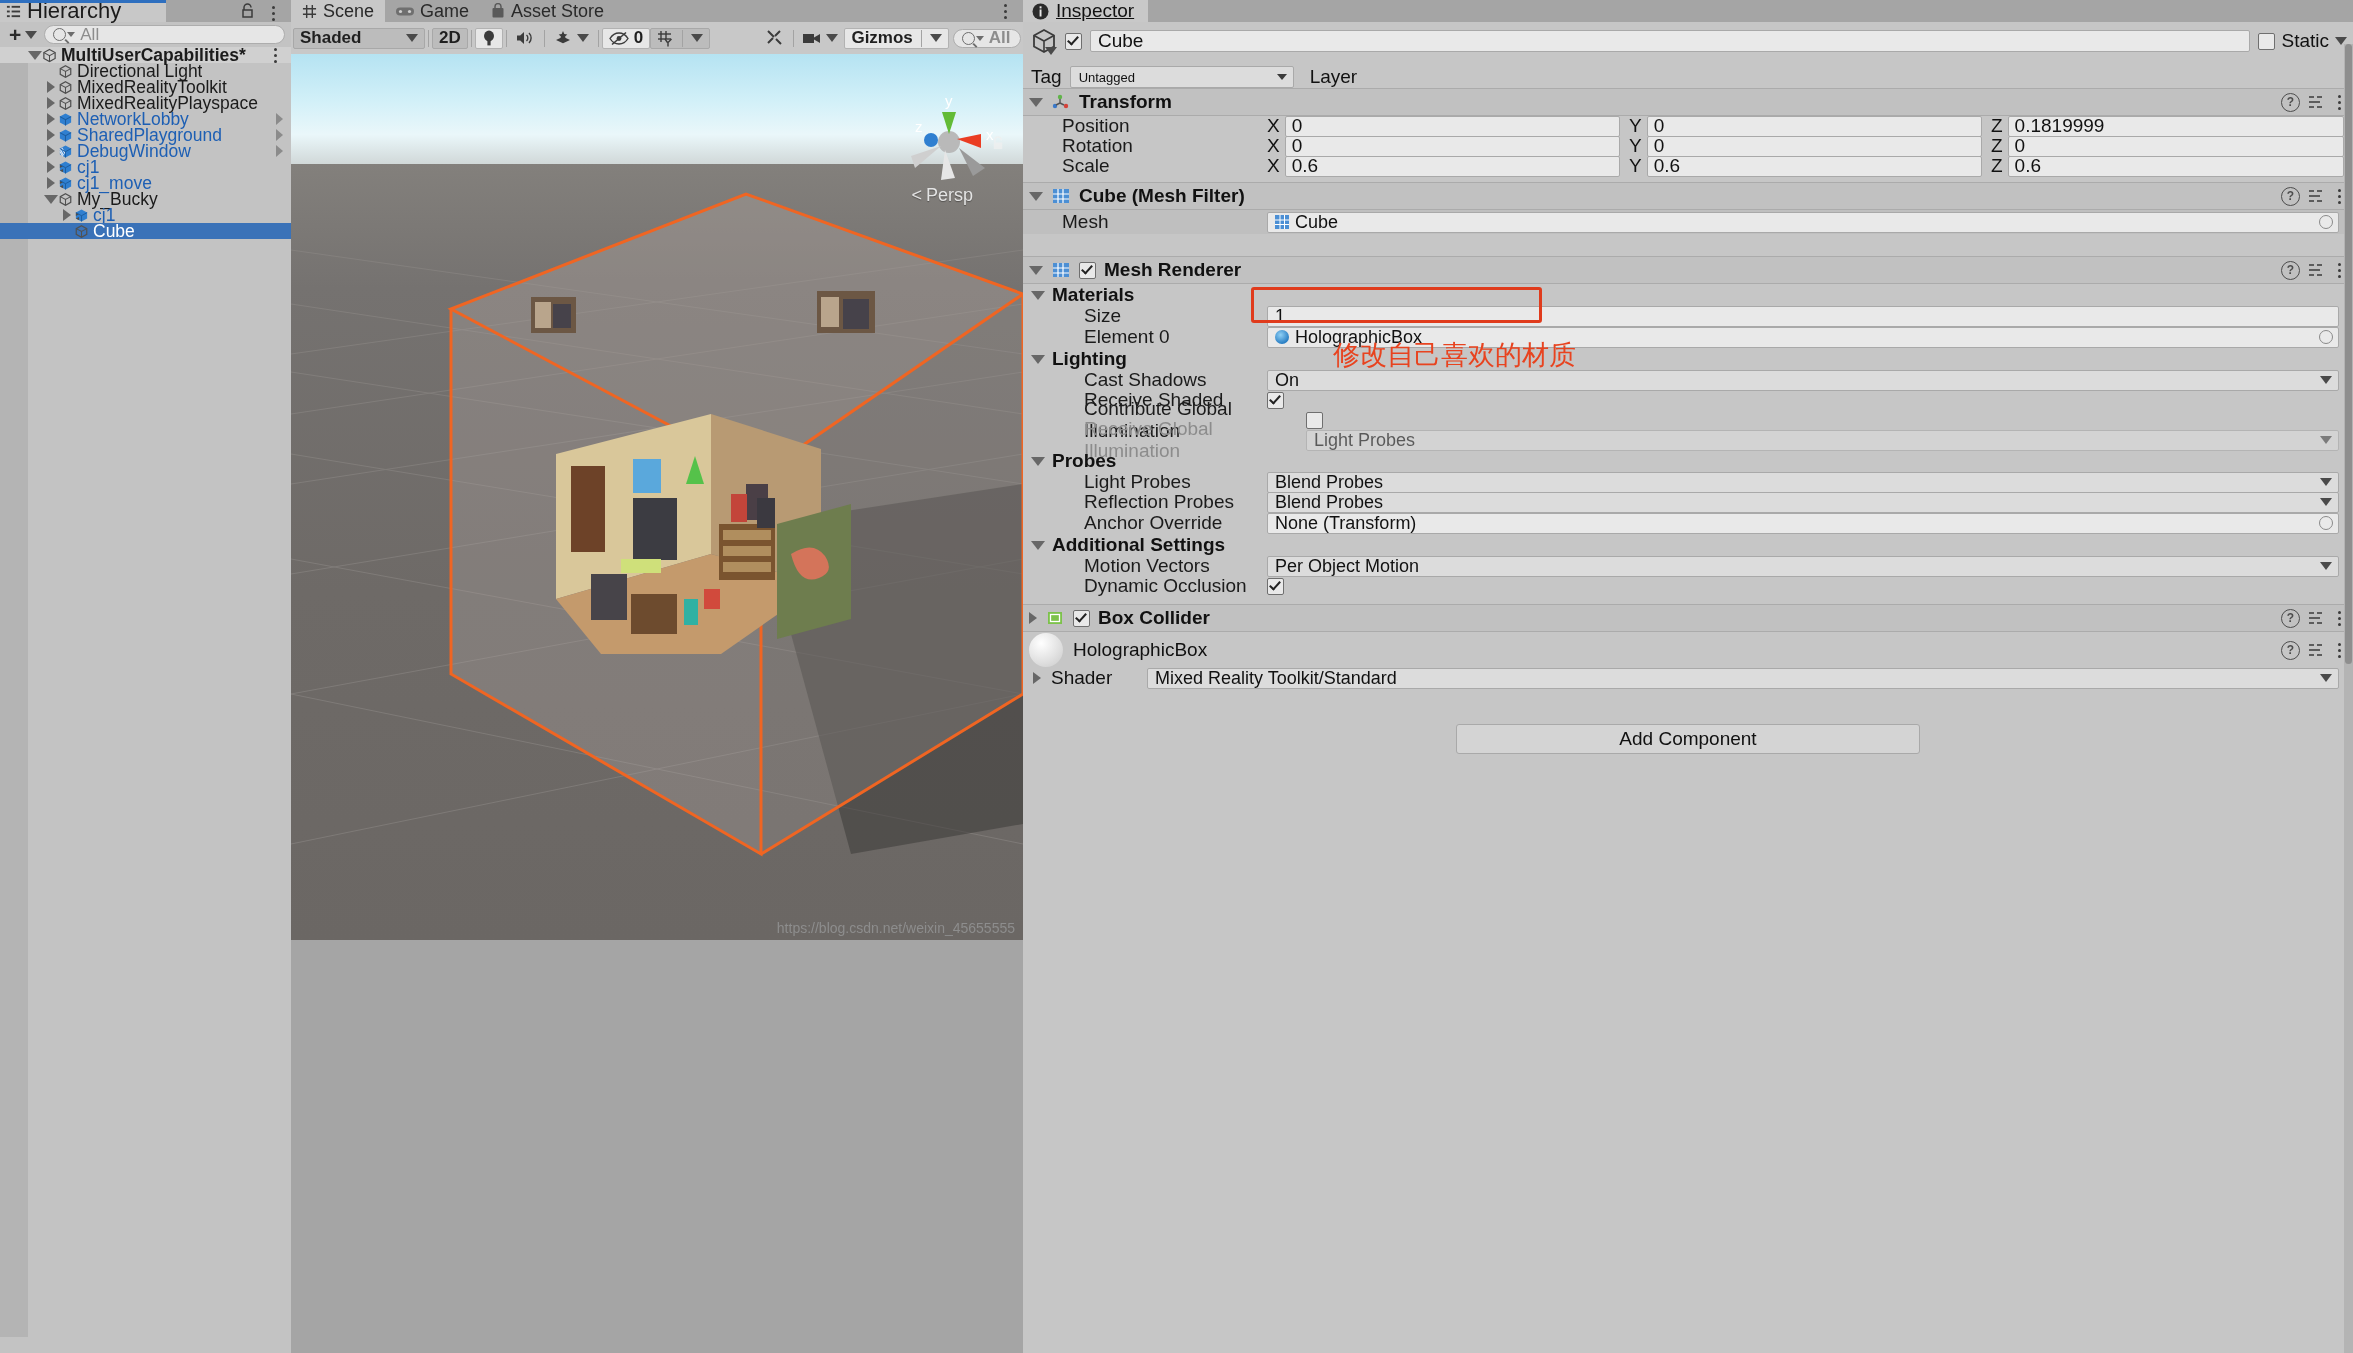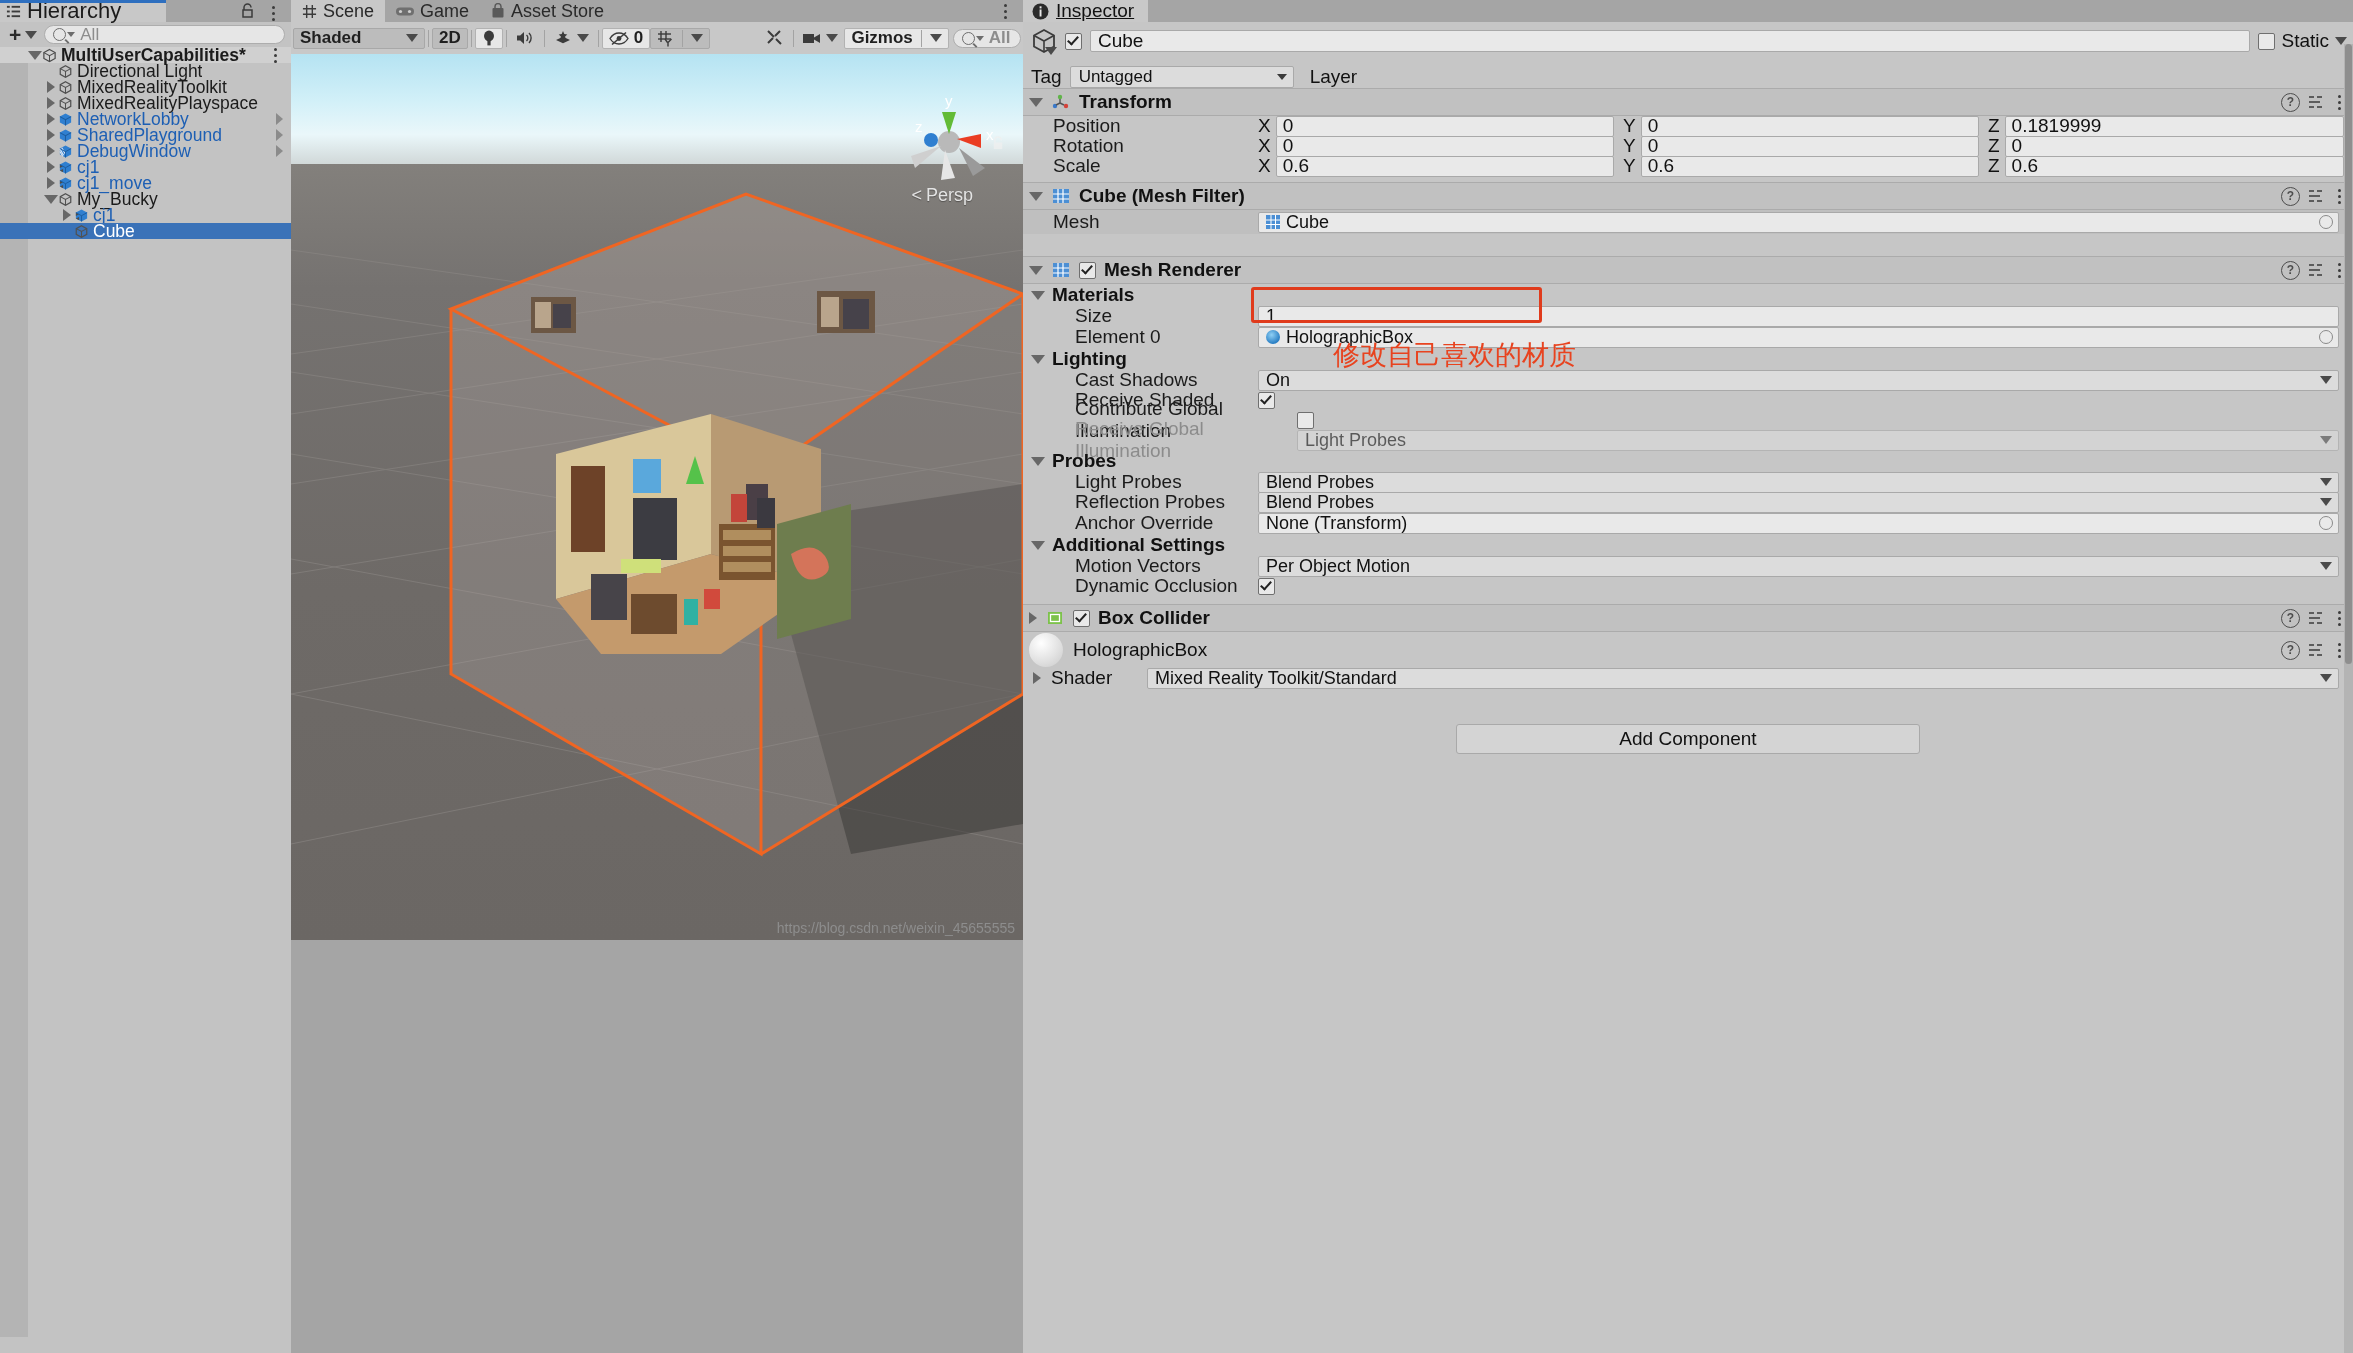--- a/index.html
+++ b/index.html
@@ -85,31 +85,31 @@
   .obj-head{height:38px;background:#c6c6c6;display:flex;align-items:center;padding:0 6px;gap:8px;box-sizing:border-box;}
   .cube-ic{width:30px;height:30px;flex:none;}
   .cb{width:15px;height:15px;border:1px solid #6f6f6f;background:#e9e9e9;border-radius:2px;position:relative;flex:none;}
   .cb.checked:after{content:"";position:absolute;left:4px;top:0px;width:4px;height:9px;border:solid #222;border-width:0 2px 2px 0;transform:rotate(42deg);}
   .namefield{flex:1;height:22px;background:#e9e9e9;border:1px solid #a9a9a9;border-radius:2px;
              display:flex;align-items:center;padding:0 7px;font-size:19px;box-sizing:border-box;}
   .statwrap{display:flex;align-items:center;gap:6px;font-size:19px;}
 
   .tagrow{height:28px;display:flex;align-items:flex-end;padding:0 8px;gap:8px;box-sizing:border-box;font-size:19px;}
   .dd{height:22px;background:#dcdcdc;border:1px solid #a9a9a9;border-radius:2px;display:flex;align-items:center;
-      justify-content:space-between;padding:0 6px 0 8px;font-size:17px;box-sizing:border-box;}
+      justify-content:space-between;padding:0 6px 0 8px;font-size:13px;box-sizing:border-box;}
   .dd .tri-d{border-top-color:#3a3a3a;border-left-width:5px;border-right-width:5px;border-top-width:6px;}
 
   .comp-head{height:28px;background:#c1c1c1;border-top:1px solid #ababab;border-bottom:1px solid #ababab;
              display:flex;align-items:center;gap:8px;padding:0 6px;box-sizing:border-box;font-size:19px;font-weight:bold;}
   .comp-head .right{margin-left:auto;display:flex;align-items:center;gap:7px;}
   .qm{width:17px;height:17px;border-radius:50%;border:1.6px solid #4d4d4d;font-size:12px;display:flex;
       align-items:center;justify-content:center;color:#4d4d4d;font-weight:bold;}
   .presetic{width:17px;height:16px;}
 
-  .prow{height:20px;display:flex;align-items:center;font-size:19px;padding-left:30px;box-sizing:border-box;}
+  .prow{height:20px;display:flex;align-items:center;font-size:19px;padding-left:39px;box-sizing:border-box;}
   .plabel{width:205px;flex:none;color:#1b1b1b;}
   .plabel.ind{padding-left:22px;width:183px;}
   .plabel.dim{color:#8c8c8c;}
   .axes{display:flex;align-items:center;gap:0;flex:1;}
   .axg{display:flex;align-items:center;gap:5px;flex:1;}
   .axg span{font-size:19px;}
   .numf{flex:1;height:21px;background:#e9e9e9;border:1px solid #a9a9a9;border-radius:2px;
         display:flex;align-items:center;padding:0 6px;font-size:18px;box-sizing:border-box;margin-right:9px;}
   .wide{flex:1;height:21px;background:#e9e9e9;border:1px solid #a9a9a9;border-radius:2px;display:flex;
         align-items:center;padding:0 7px;font-size:18px;box-sizing:border-box;gap:6px;}

